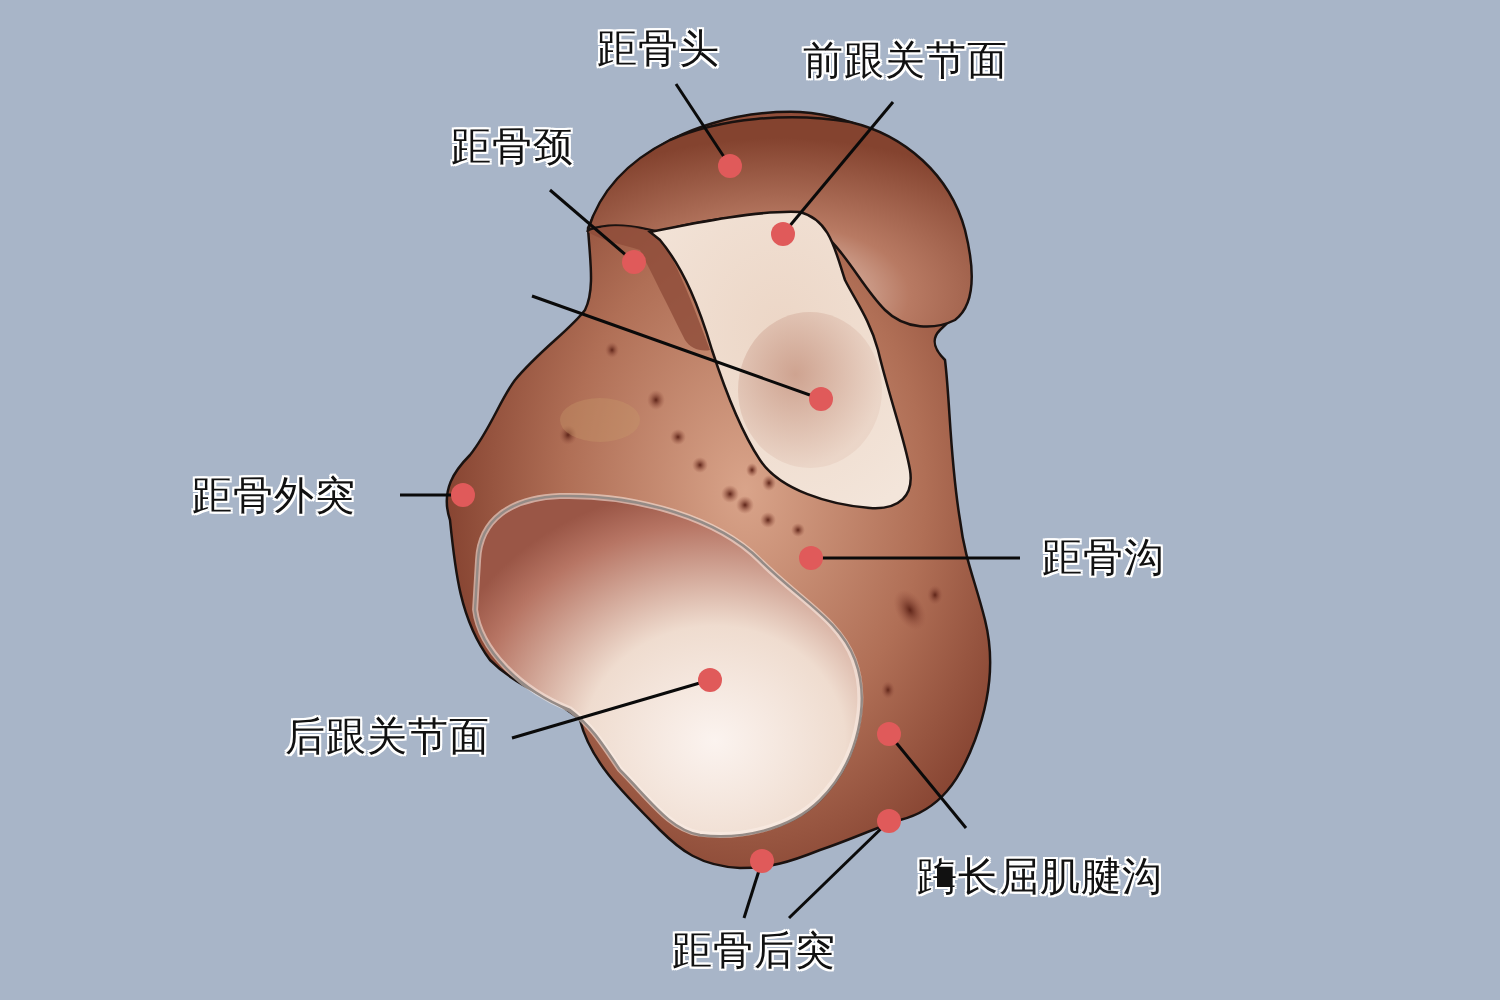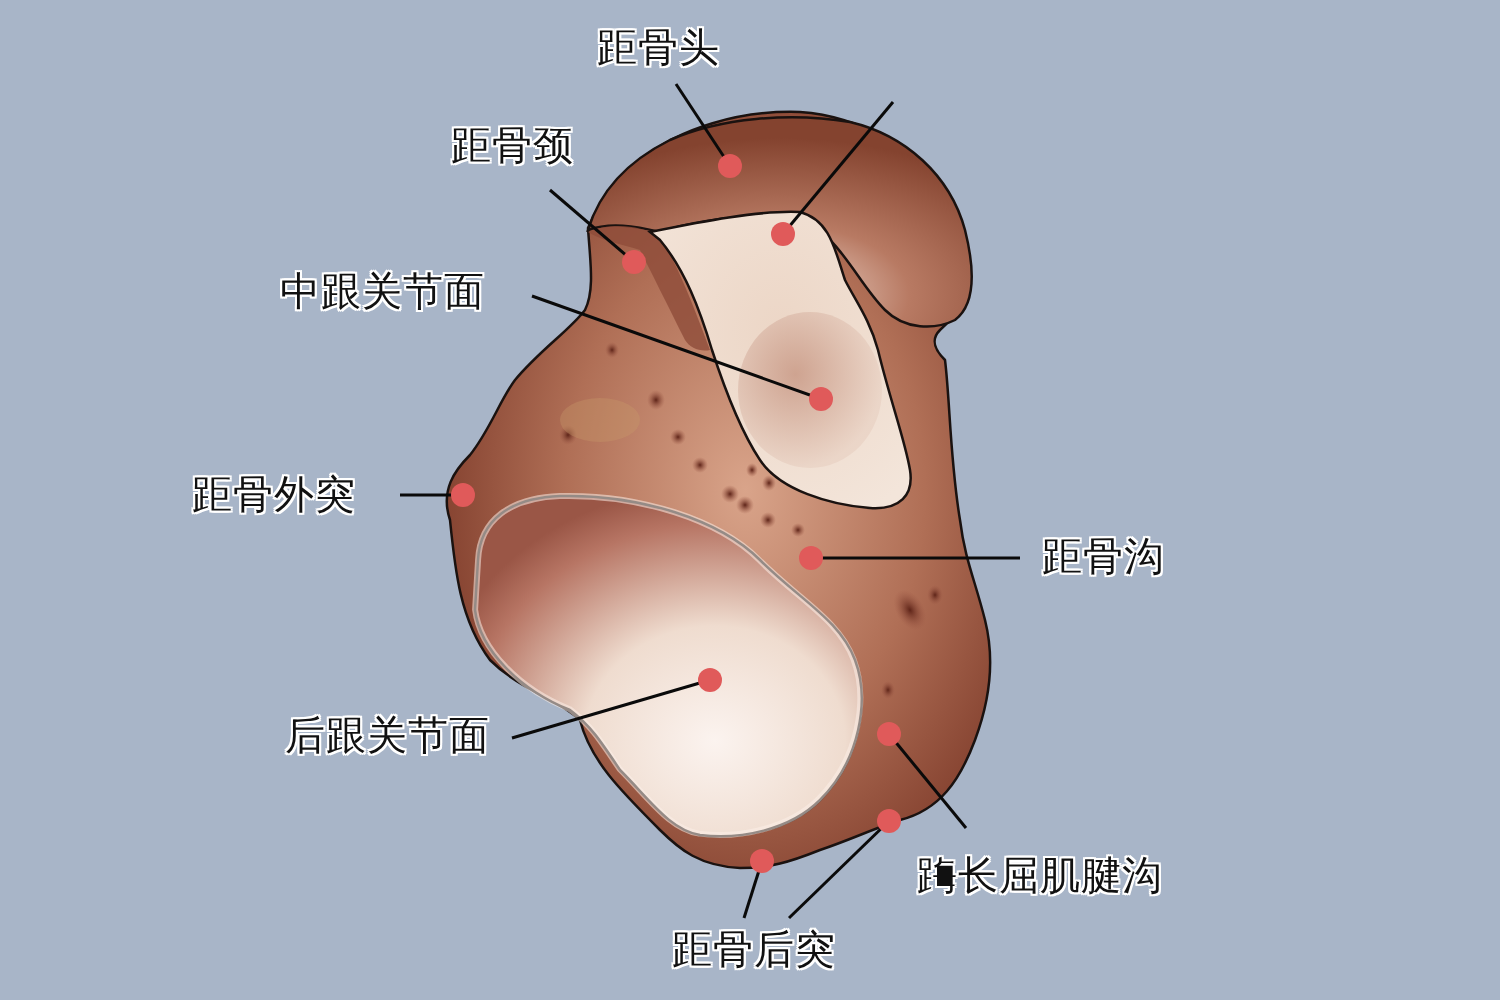--- a/index.html
+++ b/index.html
@@ -1,21 +1,21 @@
 <!DOCTYPE html>
 <html><head>
   <meta charset="utf-8">
   <style>
     html, body { margin: 0; padding: 0; }
     body {
       width: 1500px; height: 1000px; overflow: hidden;
       background: #a8b5c8;
       font-family: "DejaVu Sans", "Liberation Sans", sans-serif;
     }
-    #stage { position: relative; width: 1500px; height: 840px; font-family: Liberation Serif, serif; }
+    #stage { position: relative; width: 1500px; height: 840px; }
     #stage svg.art { position: absolute; left: 0; top: 0; }
     .label {
       position: absolute;
       font-size: 40px;
       line-height: 1;
       color: #111;
       white-space: nowrap;
       letter-spacing: 1px;
       text-shadow:
         -2px -2px 0 #fff, 2px -2px 0 #fff, -2px 2px 0 #fff, 2px 2px 0 #fff,
@@ -112,20 +112,20 @@
         <circle cx="463" cy="495" r="12" fill="#e05a5a"></circle>
         <circle cx="811" cy="558" r="12" fill="#e05a5a"></circle>
         <circle cx="710" cy="680" r="12" fill="#e05a5a"></circle>
         <circle cx="889" cy="734" r="12" fill="#e05a5a"></circle>
         <circle cx="889" cy="821" r="12" fill="#e05a5a"></circle>
         <circle cx="762" cy="861" r="12" fill="#e05a5a"></circle>
       </g>
   </svg>
 
   <div class="label" style="left:597px;top:28px;">距骨头</div>
+  <div class="label" style="left:803px;top:40px;">前跟关节面</div>
   <div class="label" style="left:451px;top:126px;">距骨颈</div>
-  <div class="label" style="left:280px;top:272px;">中跟关节面</div>
   <div class="label" style="left:192px;top:475px;">距骨外突</div>
   <div class="label" style="left:1042px;top:537px;">距骨沟</div>
   <div class="label" style="left:253px;top:716px;margin-left:32px;">后跟关节面</div>
   <div class="label" style="left:917px;top:856px;">踇长屈肌腱沟</div>
   <div class="label" style="left:672px;top:930px;text-align:center;">距骨后突</div>
 </div>
 
 </body></html>

